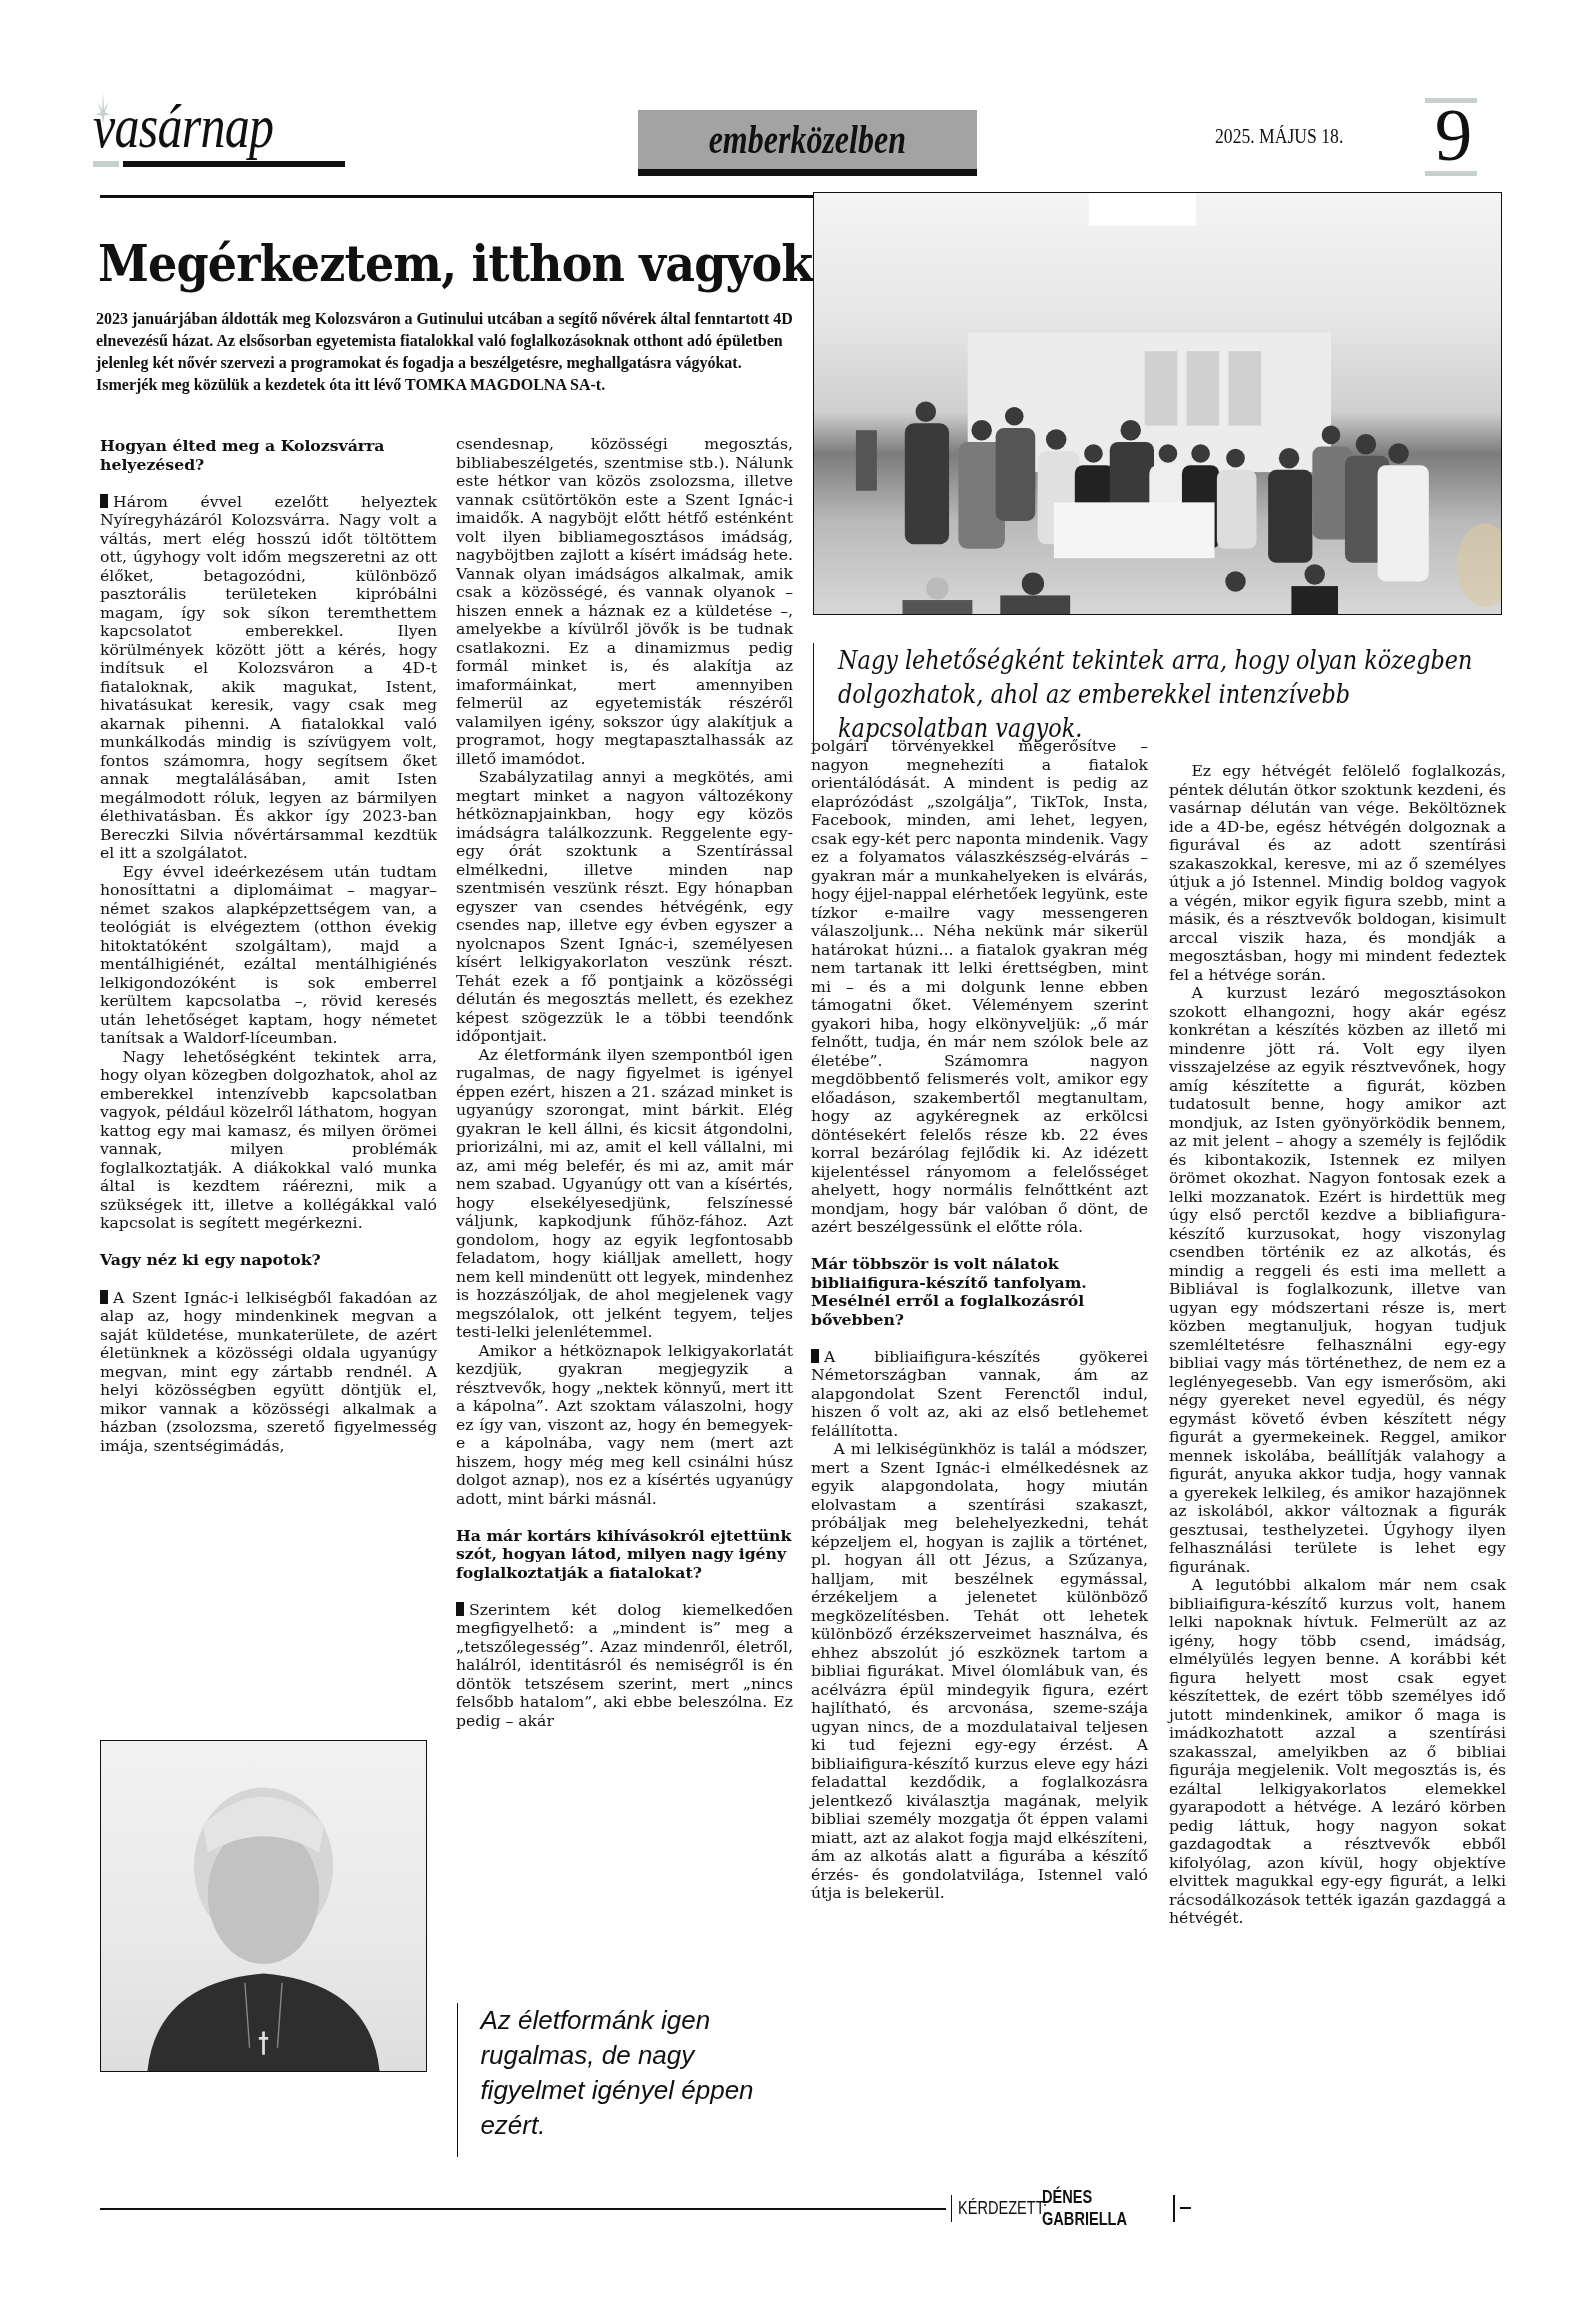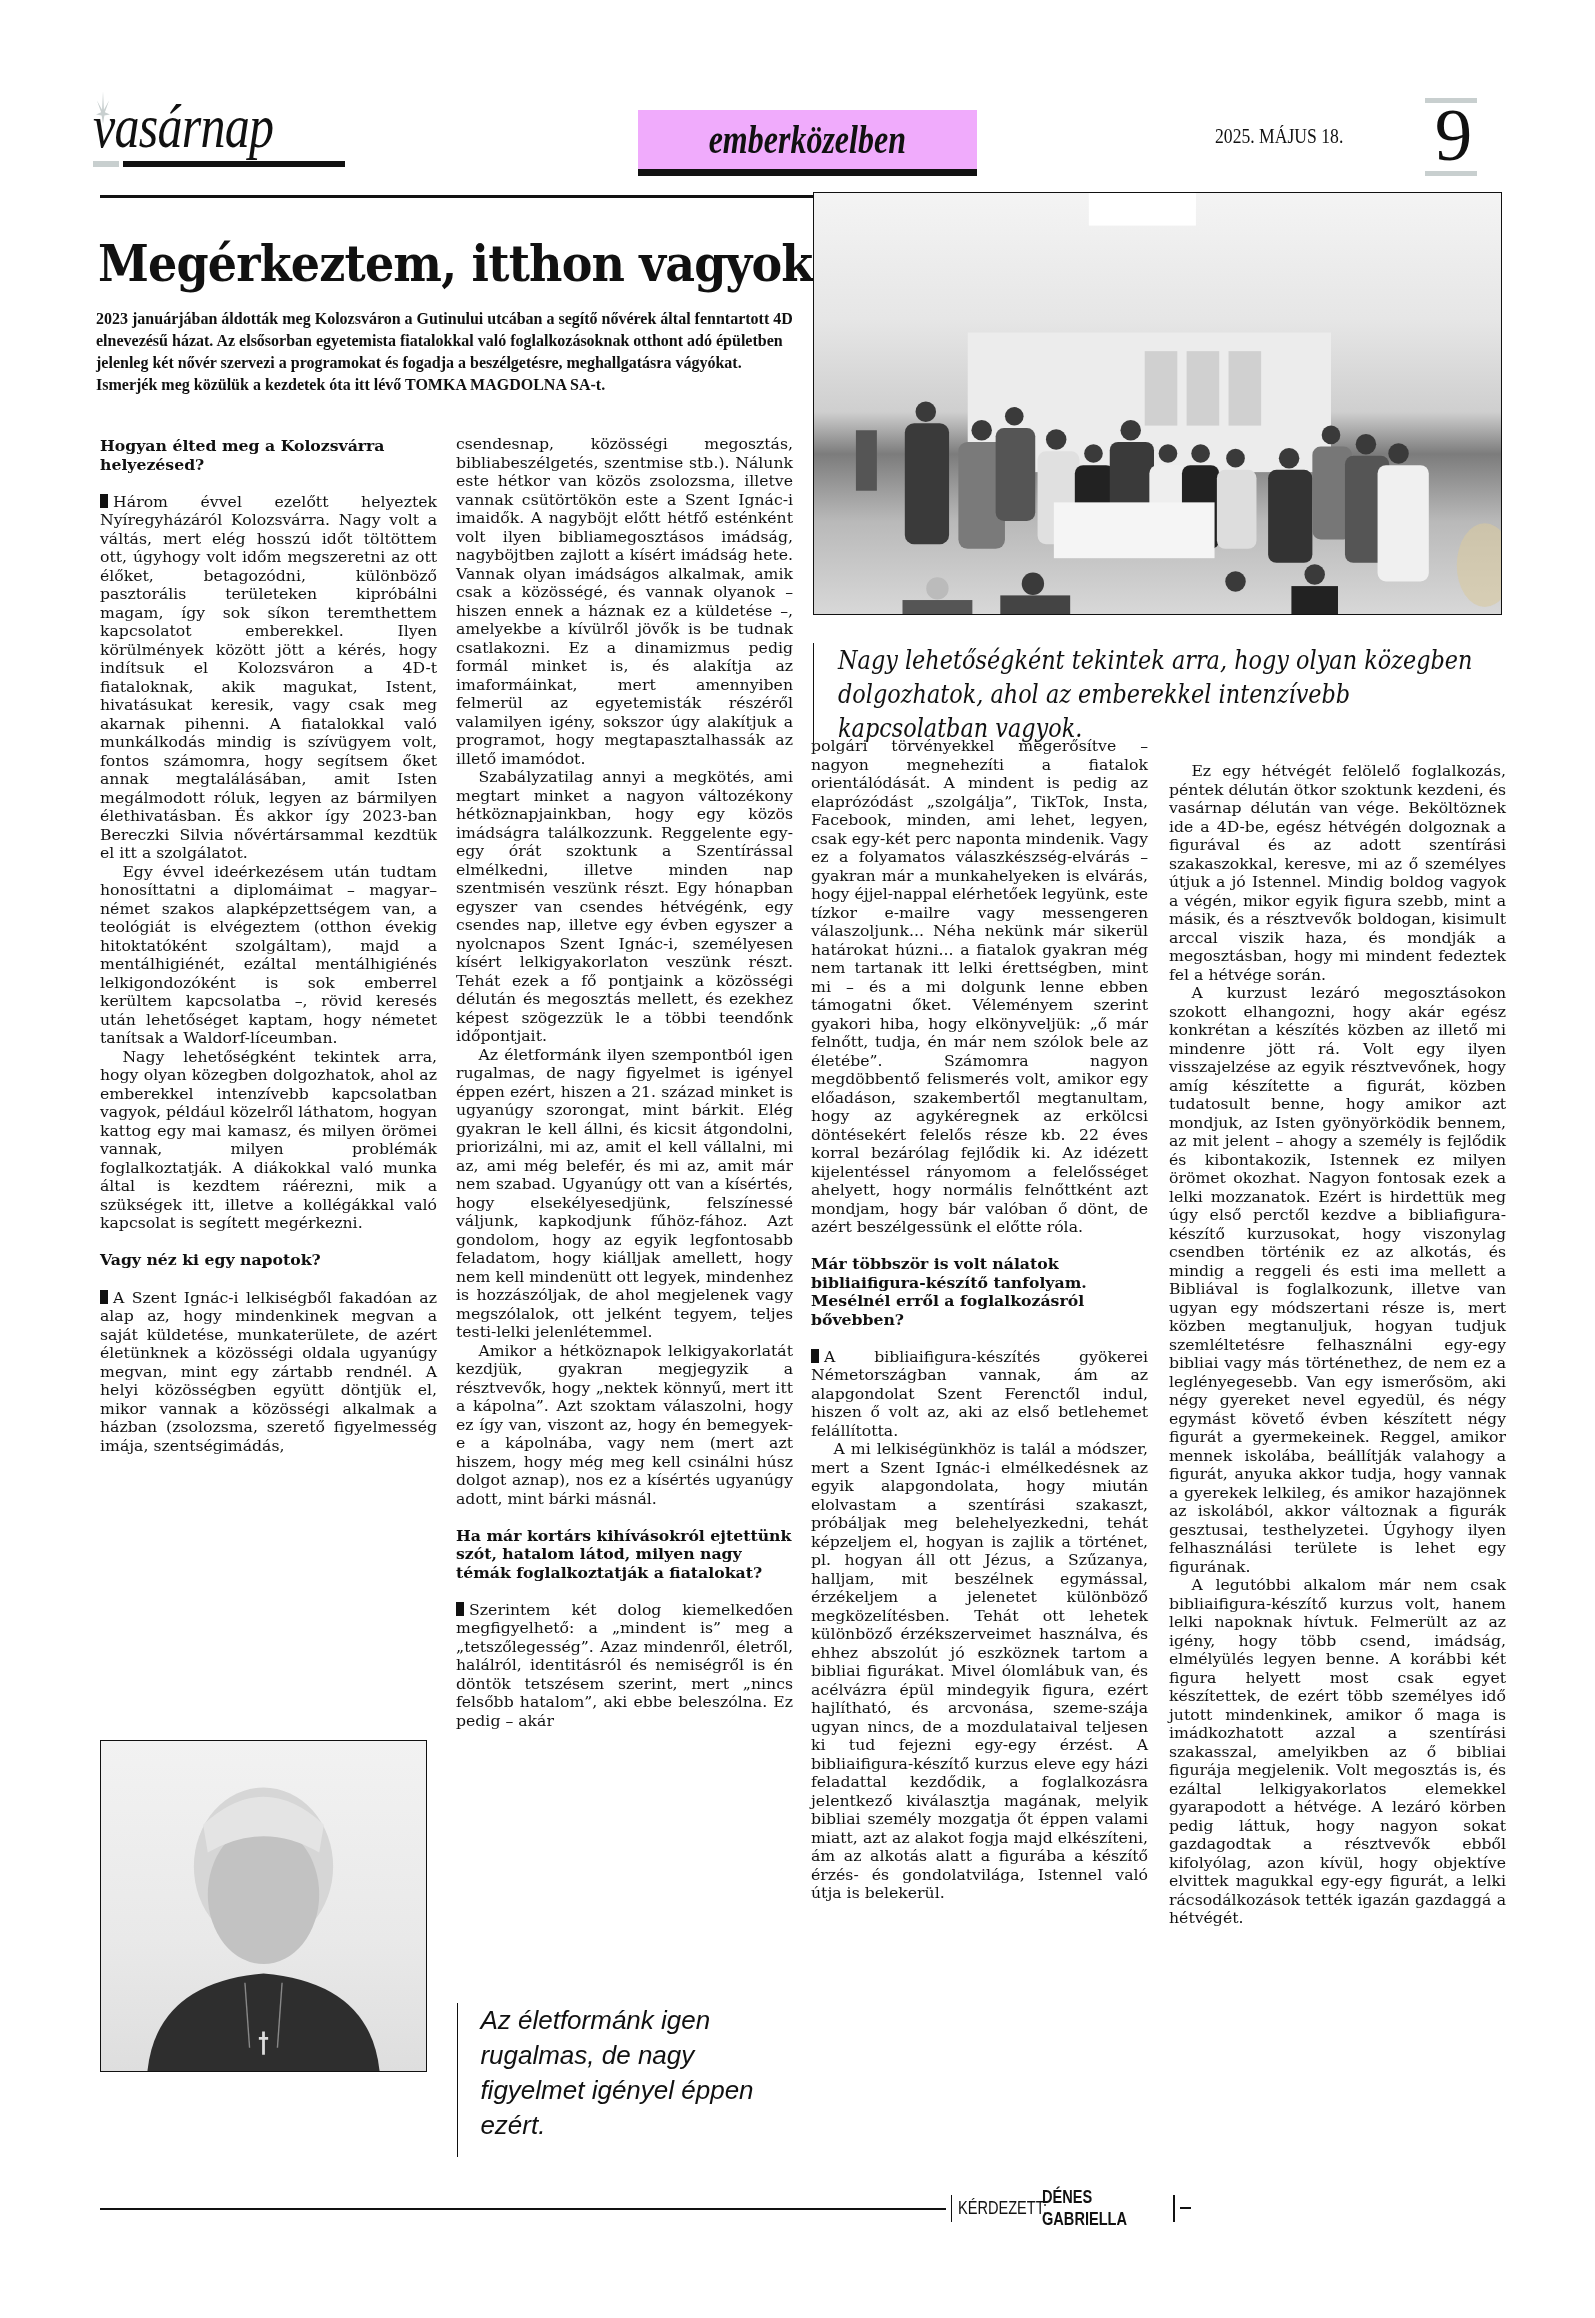--- a/index.html
+++ b/index.html
@@ -5,21 +5,21 @@
   html,body{margin:0;padding:0;background:#fff;}
   body{width:1595px;height:2319px;position:relative;overflow:hidden;color:#111;font-family:"DejaVu Serif",serif;}
   .abs{position:absolute;}
   
   .logo{left:93px;top:96px;width:252px;height:70px;}
   .logo-text{font-family:"Liberation Serif",serif;font-style:italic;font-size:61px;line-height:61px;color:#111;letter-spacing:-0.9px;transform:scaleX(0.82);transform-origin:left top;display:inline-block;}
   .logo-spark{position:absolute;left:2.8px;top:-4.7px;width:14px;height:33px;}
   .logo-bar{position:absolute;left:0;top:65px;width:252px;height:5.6px;}
   .logo-bar .grey{position:absolute;left:0;top:0;width:26px;height:5.6px;background:#c8cfcf;}
   .logo-bar .black{position:absolute;left:30px;top:0;width:222px;height:5.6px;background:#111;}
-  .section-box{left:638px;top:110px;width:339px;height:59px;background:#f0abfc;display:flex;align-items:center;justify-content:center;}
+  .section-box{left:638px;top:110px;width:339px;height:59px;background:#a3a3a3;display:flex;align-items:center;justify-content:center;}
   .section-box span{font-family:"Liberation Serif",serif;font-weight:bold;font-style:italic;font-size:40px;transform:scaleX(0.8);display:inline-block;}
   .section-underline{left:638px;top:169px;width:339px;height:6.5px;background:#111;}
   .date{left:1215px;top:124px;font-family:"Liberation Serif",serif;font-size:21.5px;transform:scaleX(0.82);transform-origin:left top;}
   .page-num{left:1430px;top:102px;width:47px;text-align:center;font-family:"Liberation Serif",serif;font-size:75px;line-height:65px;}
   .page-bar-top{left:1425px;top:98px;width:52px;height:4.7px;background:#c8cfcf;}
   .page-bar-bottom{left:1425px;top:171px;width:52px;height:4.7px;background:#c8cfcf;}
   .top-rule{left:100px;top:195px;width:1402px;height:2.8px;background:#111;}
   
   .headline{left:98px;top:236px;width:724px;font-family:"DejaVu Serif",serif;font-weight:bold;font-size:50px;line-height:56px;letter-spacing:-0.9px;transform:scaleX(0.92);transform-origin:left top;white-space:nowrap;}
   .lead{left:96px;top:308px;width:710px;font-family:"Liberation Serif",serif;font-weight:bold;font-size:16px;line-height:22px;text-align:left;}
@@ -150,21 +150,21 @@
     <line x1="390" y1="520" x2="380" y2="660" stroke="#888" stroke-width="3"></line>
     <path d="M340 640 L360 640 M350 625 L350 675" stroke="#ddd" stroke-width="6"></path>
   </svg>
 </div>
 
 <div class="abs col c2">
   <p>csendesnap, közösségi megosztás, bibliabeszélgetés, szentmise stb.). Nálunk este hétkor van közös zsolozsma, illetve vannak csütörtökön este a Szent Ignác-i imaidők. A nagyböjt előtt hétfő esténként volt ilyen bibliamegosztásos imádság, nagyböjtben zajlott a kísért imádság hete. Vannak olyan imádságos alkalmak, amik csak a közösségé, és vannak olyanok – hiszen ennek a háznak ez a küldetése –, amelyekbe a kívülről jövők is be tudnak csatlakozni. Ez a dinamizmus pedig formál minket is, és alakítja az imaformáinkat, mert amennyiben felmerül az egyetemisták részéről valamilyen igény, sokszor úgy alakítjuk a programot, hogy megtapasztalhassák az illető imamódot.</p>
   <p class="ind">Szabályzatilag annyi a megkötés, ami megtart minket a nagyon változékony hétköznapjainkban, hogy egy közös imádságra találkozzunk. Reggelente egy-egy órát szoktunk a Szentírással elmélkedni, illetve minden nap szentmisén veszünk részt. Egy hónapban egyszer van csendes hétvégénk, egy csendes nap, illetve egy évben egyszer a nyolcnapos Szent Ignác-i, személyesen kísért lelkigyakorlaton veszünk részt. Tehát ezek a fő pontjaink a közösségi délután és megosztás mellett, és ezekhez képest szögezzük le a többi teendőnk időpontjait.</p>
   <p class="ind">Az életformánk ilyen szempontból igen rugalmas, de nagy figyelmet is igényel éppen ezért, hiszen a 21. század minket is ugyanúgy szorongat, mint bárkit. Elég gyakran le kell állni, és kicsit átgondolni, priorizálni, mi az, amit el kell vállalni, mi az, ami még belefér, és mi az, amit már nem szabad. Ugyanúgy ott van a kísértés, hogy elsekélyesedjünk, felszínessé váljunk, kapkodjunk fűhöz-fához. Azt gondolom, hogy az egyik legfontosabb feladatom, hogy kiálljak amellett, hogy nem kell mindenütt ott legyek, mindenhez is hozzászóljak, de ahol megjelenek vagy megszólalok, ott jelként tegyem, teljes testi-lelki jelenlétemmel.</p>
   <p class="ind">Amikor a hétköznapok lelkigyakorlatát kezdjük, gyakran megjegyzik a résztvevők, hogy „nektek könnyű, mert itt a kápolna”. Azt szoktam válaszolni, hogy ez így van, viszont az, hogy én bemegyek-e a kápolnába, vagy nem (mert azt hiszem, hogy még meg kell csinálni húsz dolgot aznap), nos ez a kísértés ugyanúgy adott, mint bárki másnál.</p>
-  <p class="q sp">Ha már kortárs kihívásokról ejtettünk szót, hatalom látod, milyen nagy témák foglalkoztatják a fiatalokat?</p>
+  <p class="q sp">Ha már kortárs kihívásokról ejtettünk szót, hogyan látod, milyen nagy igény foglalkoztatják a fiatalokat?</p>
   <p><span class="sq"></span><span>Szerintem két dolog kiemelkedően megfigyelhető: a „mindent is” meg a „tetszőlegesség”. Azaz mindenről, életről, halálról, identitásról és nemiségről is én döntök tetszésem szerint, mert „nincs felsőbb hatalom”, aki ebbe beleszólna. Ez pedig – akár</span></p>
 </div>
 
 <div class="abs pull2">
   <p>Az életformánk igen rugalmas, de nagy figyelmet igényel éppen ezért.</p>
 </div>
 
 <div class="abs col c3">
   <p>polgári törvényekkel megerősítve – nagyon megnehezíti a fiatalok orientálódását. A mindent is pedig az elaprózódást „szolgálja”, TikTok, Insta, Facebook, minden, ami lehet, legyen, csak egy-két perc naponta mindenik. Vagy ez a folyamatos válaszkészség-elvárás – gyakran már a munkahelyeken is elvárás, hogy éjjel-nappal elérhetőek legyünk, este tízkor e-mailre vagy messengeren válaszoljunk... Néha nekünk már sikerül határokat húzni... a fiatalok gyakran még nem tartanak itt lelki érettségben, mint mi – és a mi dolgunk lenne ebben támogatni őket. Véleményem szerint gyakori hiba, hogy elkönyveljük: „ő már felnőtt, tudja, én már nem szólok bele az életébe”. Számomra nagyon megdöbbentő felismerés volt, amikor egy előadáson, szakembertől megtanultam, hogy az agykéregnek az erkölcsi döntésekért felelős része kb. 22 éves korral bezárólag fejlődik ki. Az idézett kijelentéssel rányomom a felelősséget ahelyett, hogy normális felnőttként azt mondjam, hogy bár valóban ő dönt, de azért beszélgessünk el előtte róla.</p>
   <p class="q sp">Már többször is volt nálatok bibliaifigura-készítő tanfolyam. Mesélnél erről a foglalkozásról bővebben?</p>

